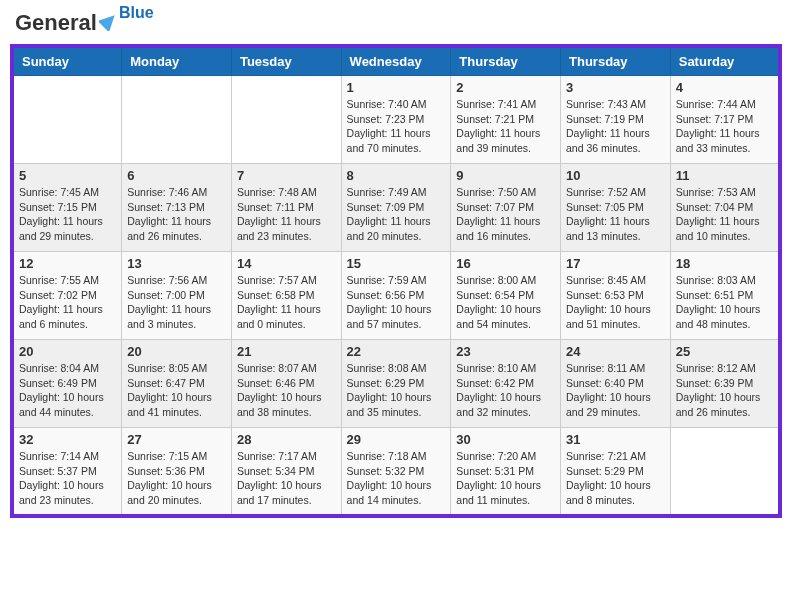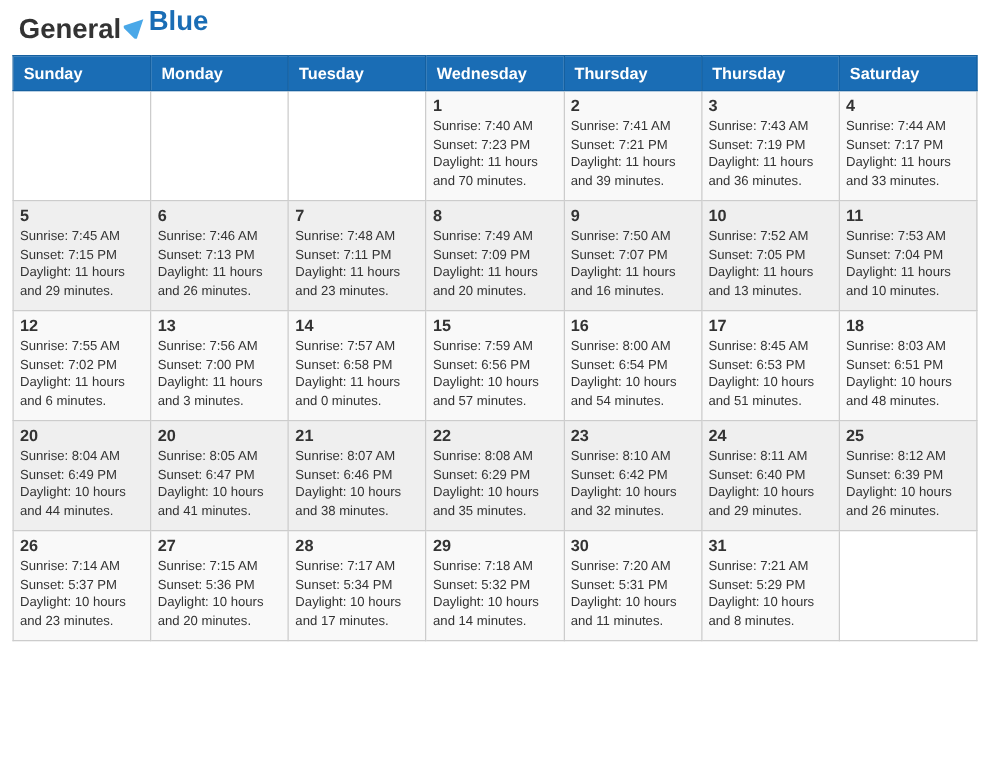--- a/index.html
+++ b/index.html
@@ -34,21 +34,21 @@
       font-weight: bold;
       color: #333;
     }
     .location {
       font-size: 16px;
       color: #555;
     }
     .calendar {
       width: 100%;
       border-collapse: collapse;
-      border: 1px solid #6d28d9;
+      border: 4px solid #6d28d9;
     }
     .calendar th {
       background-color: #1a6db5;
       color: white;
       text-align: left;
       padding: 6px 8px;
       font-size: 13px;
       border: 1px solid #1560a0;
     }
     .calendar td {
@@ -88,21 +88,21 @@
 <body>
 
 <div class="header">
   <div class="logo">
     <div class="logo-top-row">
       <span style="font-size:22px; font-weight:bold; color:#333;">General</span>
       <svg width="20" height="20" viewBox="0 0 20 20" style="margin-left:2px; margin-top:-4px;">
         <polygon points="10,2 18,18 2,18" fill="#4aa8e8" transform="rotate(45,10,10)"></polygon>
       </svg>
     </div>
-    <span style="font-size:22px; font-weight:bold; color:#1a6db5; margin-top:-6px;">Blue</span>
+    <span style="font-size:16px; font-weight:bold; color:#1a6db5; margin-top:-6px;">Blue</span>
   </div>
   <div class="title-area">
     <div class="month-title"></div>
     <div class="location"></div>
   </div>
 </div>
 
 <table class="calendar">
   <thead>
     <tr id="weekday-header">
@@ -222,21 +222,21 @@
           <span class="day-num">24</span>
           <div class="day-info"><span>Sunrise: 8:11 AM</span><br><span>Sunset: 6:40 PM</span><br><span>Daylight: 10 hours</span><br><span>and 29 minutes.</span></div>
         </td>
         <td>
           <span class="day-num">25</span>
           <div class="day-info"><span>Sunrise: 8:12 AM</span><br><span>Sunset: 6:39 PM</span><br><span>Daylight: 10 hours</span><br><span>and 26 minutes.</span></div>
         </td>
       </tr>
       <tr>
         <td>
-          <span class="day-num">26</span>
+          <span class="day-num">32</span>
           <div class="day-info"><span>Sunrise: 7:14 AM</span><br><span>Sunset: 5:37 PM</span><br><span>Daylight: 10 hours</span><br><span>and 23 minutes.</span></div>
         </td>
         <td>
           <span class="day-num">27</span>
           <div class="day-info"><span>Sunrise: 7:15 AM</span><br><span>Sunset: 5:36 PM</span><br><span>Daylight: 10 hours</span><br><span>and 20 minutes.</span></div>
         </td>
         <td>
           <span class="day-num">28</span>
           <div class="day-info"><span>Sunrise: 7:17 AM</span><br><span>Sunset: 5:34 PM</span><br><span>Daylight: 10 hours</span><br><span>and 17 minutes.</span></div>
         </td>

